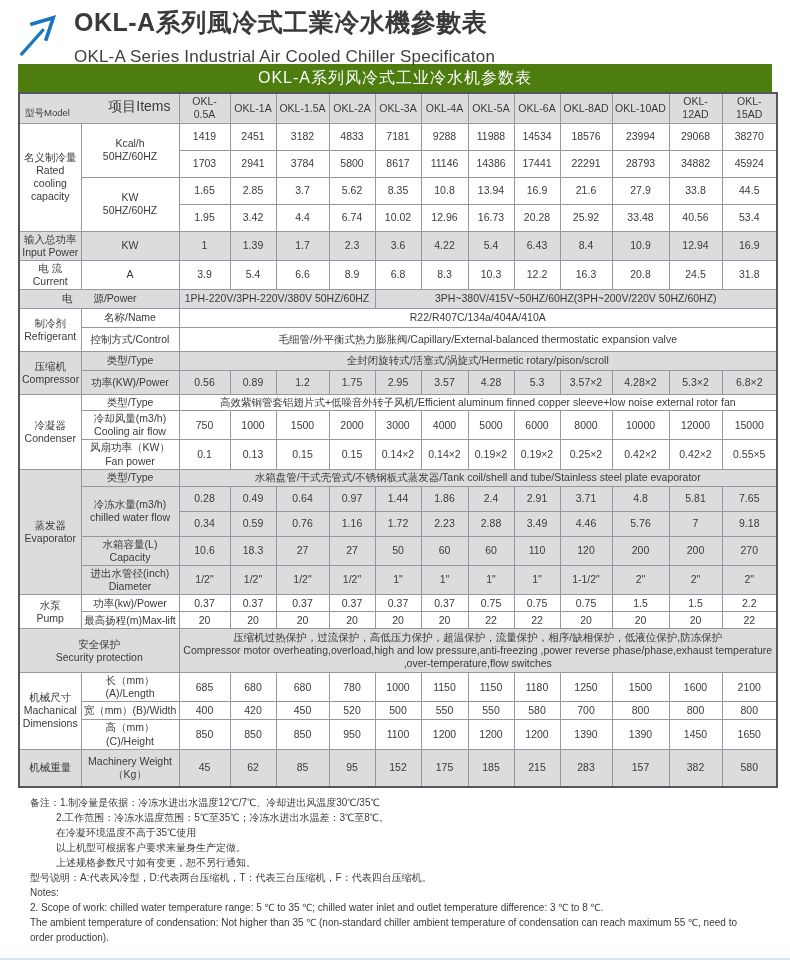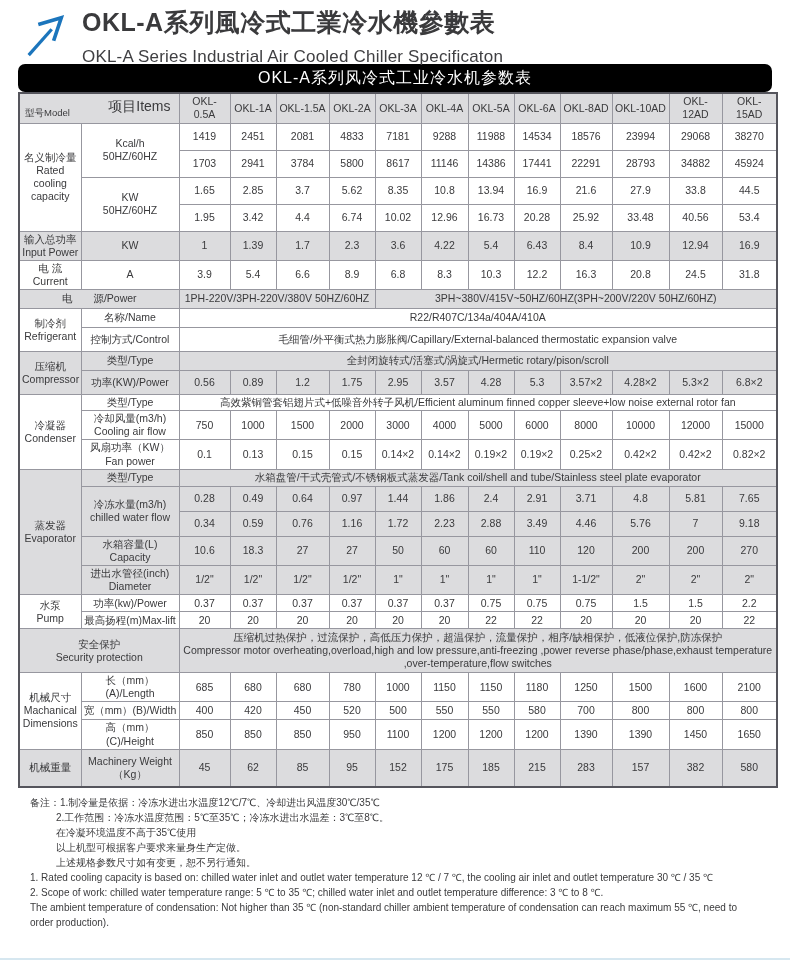--- a/index.html
+++ b/index.html
@@ -6,31 +6,31 @@
   html,body { background:#fff; }
   .page {
     position: relative;
     width: 790px; height: 963px;
     background: #fff;
     font-family: "Liberation Sans", sans-serif;
     color: #3a3a3c;
     overflow: hidden;
   }
   
-  .hdr-area { display: flex; align-items: flex-start; padding: 9px 0 0 22px; height: 58px; }
+  .hdr-area { display: flex; align-items: flex-start; padding: 9px 0 0 14px; height: 58px; }
   .logo { width: 46px; height: 46px; flex: 0 0 auto; margin-top: 2px; }
   .titles { margin-left: 14px; }
   .title-zh { font-size: 25px; font-weight: 700; letter-spacing: 0.5px; color: #3a3a3c; line-height: 1.1; }
   .title-en { font-size: 17px; font-weight: 400; color: #404043; margin-top: 10px; letter-spacing: 0.2px; }
   
   .banner {
     margin: 6px 18px 0 18px; width: 754px; height: 28px;
-    background: #000000; color: #fff;
+    background: #4d7c0f; color: #fff;
     display: flex; align-items: center; justify-content: center;
-    font-size: 16px; letter-spacing: 1px; border-radius: 7px;
+    font-size: 16px; letter-spacing: 1px;
   }
   
   table.spec {
     margin: 0 18px; width: 754px;
     border-collapse: collapse; table-layout: fixed;
     border: 2px solid #55555c;
   }
   table.spec td {
     border: 1px solid #97979f;
     text-align: center; vertical-align: middle;
@@ -119,21 +119,21 @@
 
       <tr class="sec h27">
         <td class="cat" rowspan="4">名义制冷量
 Rated
 cooling
 capacity</td>
         <td class="item" rowspan="2">Kcal/h
 50HZ/60HZ</td>
       <td class="v">1419</td>
           <td class="v">2451</td>
-          <td class="v">2081</td>
+          <td class="v">3182</td>
           <td class="v">4833</td>
           <td class="v">7181</td>
           <td class="v">9288</td>
           <td class="v">11988</td>
           <td class="v">14534</td>
           <td class="v">18576</td>
           <td class="v">23994</td>
           <td class="v">29068</td>
           <td class="v">38270</td>
         </tr>
@@ -286,21 +286,21 @@
           <td class="v">0.13</td>
           <td class="v">0.15</td>
           <td class="v">0.15</td>
           <td class="v">0.14×2</td>
           <td class="v">0.14×2</td>
           <td class="v">0.19×2</td>
           <td class="v">0.19×2</td>
           <td class="v">0.25×2</td>
           <td class="v">0.42×2</td>
           <td class="v">0.42×2</td>
-          <td class="v">0.82×2</td>
+          <td class="v">0.55×5</td>
         </tr>
 
       <tr class="g sec h17">
         <td class="cat" rowspan="5">蒸发器
 Evaporator</td>
         <td class="item">类型/Type</td>
         <td class="full" colspan="12">水箱盘管/干式壳管式/不锈钢板式蒸发器/Tank coil/shell and tube/Stainless steel plate evaporator</td>
       </tr>
       <tr class="g h25">
         <td class="item" rowspan="2">冷冻水量(m3/h)
@@ -475,20 +475,21 @@
         </tr>
     </tbody>
   </table>
 
   <div class="notes">
     <div>备注：1.制冷量是依据：冷冻水进出水温度12℃/7℃、冷却进出风温度30℃/35℃</div>
     <div class="note-ind">2.工作范围：冷冻水温度范围：5℃至35℃；冷冻水进出水温差：3℃至8℃。</div>
     <div class="note-ind">在冷凝环境温度不高于35℃使用</div>
     <div class="note-ind">以上机型可根据客户要求来量身生产定做。</div>
     <div class="note-ind">上述规格参数尺寸如有变更，恕不另行通知。</div>
-    <div>1. Rated cooling capacity is based on: chilled water inlet and outlet water temperature 12 ℃ / 7 ℃, the cooling air inlet and outlet temperature 30 ℃ / 35 ℃</div>
+    <div>型号说明：A:代表风冷型，D:代表两台压缩机，T：代表三台压缩机，F：代表四台压缩机。</div>
+    <div>Notes:</div>
     <div>2. Scope of work: chilled water temperature range: 5 ℃ to 35 ℃; chilled water inlet and outlet temperature difference: 3 ℃ to 8 ℃.</div>
     <div>The ambient temperature of condensation: Not higher than 35 ℃ (non-standard chiller ambient temperature of condensation can reach maximum 55 ℃, need to order production).</div>
 
   </div>
 
   <div class="bottom-rule"></div>
 </div>
 
 </body></html>

